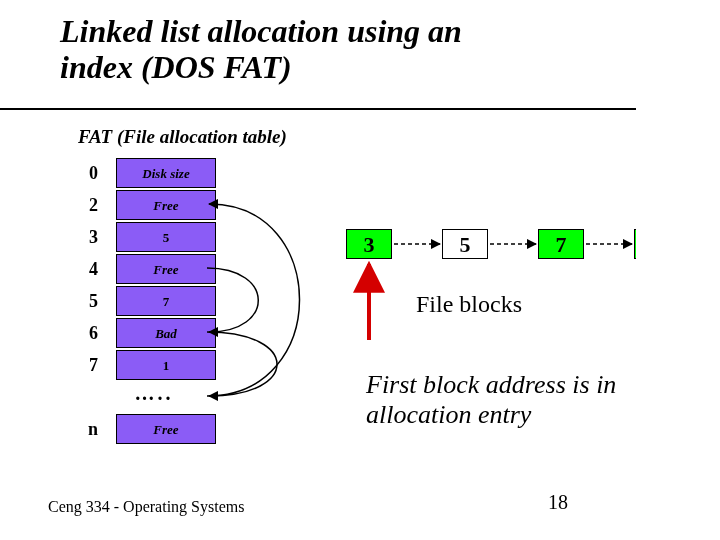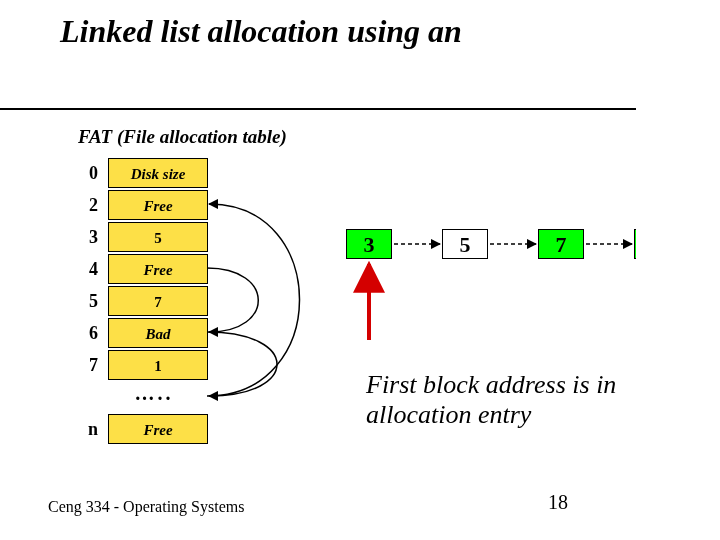--- a/index.html
+++ b/index.html
@@ -3,39 +3,40 @@
 <meta charset="utf-8">
 <style>
   html,body{margin:0;padding:0;background:#fff;font-family:"Times New Roman",Times,serif;color:#000;}
   .slide{position:relative;width:636px;height:540px;overflow:hidden;}
   .title{position:absolute;left:60px;top:14px;font-size:32px;font-weight:bold;font-style:italic;line-height:1.12;}
   .rule{position:absolute;left:0;top:108px;width:720px;height:2px;background:#000;}
   .fat-caption{position:absolute;left:78px;top:126px;font-size:19px;font-weight:bold;font-style:italic;}
   .fat-table{position:absolute;left:80px;top:158px;}
   .fat-row{height:32px;}
   .fat-idx{display:inline-block;width:18px;text-align:right;vertical-align:top;font-size:18px;font-weight:bold;padding-top:5px;}
-  .fat-cell{display:inline-block;width:100px;height:30px;border:1.5px solid #000;margin-left:6px;text-align:center;font-size:15px;font-weight:bold;line-height:30px;background:#fde047;box-sizing:border-box;vertical-align:top;}
+  .fat-cell{display:inline-block;width:100px;height:30px;border:1.5px solid #000;margin-left:14px;text-align:center;font-size:13px;font-weight:bold;line-height:30px;background:#8b5cf6;box-sizing:border-box;vertical-align:top;}
   .fat-cell.italic{font-style:italic;}
   .fat-ellipsis{display:inline-block;width:100px;margin-left:24px;text-align:center;font-size:20px;font-weight:bold;letter-spacing:3px;}
   .blocks-label{position:absolute;left:416px;top:291px;font-size:24px;}
   .caption{position:absolute;left:322px;top:370px;font-size:26px;font-style:italic;line-height:1.15;margin-left:44px;}
   .footer{position:absolute;left:48px;bottom:24px;font-size:16px;}
   .pagenum{position:absolute;right:68px;bottom:26px;font-size:20px;}
   .svg-layer{position:absolute;left:0;top:0;width:720px;height:540px;pointer-events:none;}
   .blk{position:absolute;width:46px;height:30px;text-align:center;line-height:30px;font-size:22px;font-weight:bold;border:1.5px solid #000;box-sizing:border-box;}
   .blk.green{background:#00ff00;}
   .blk.white{background:#fff;}
 </style>
 </head>
 <body>
 
 <div class="slide">
 
   <div class="title">
     <span>Linked list allocation using an</span><br>
+    <span>index (DOS FAT)</span>
   </div>
   <div class="rule"></div>
 
   <div class="fat-caption">FAT (File allocation table)</div>
 
   <div class="fat-table">
     <div class="fat-row">
       <span class="fat-idx">0</span>
       <span class="fat-cell italic">Disk size</span>
     </div>
@@ -70,20 +71,21 @@
       <span class="fat-idx">n</span>
       <span class="fat-cell italic">Free</span>
     </div>
   </div>
 
   <div class="blk green" style="left:346px;top:229px;">3</div>
   <div class="blk white" style="left:442px;top:229px;">5</div>
   <div class="blk green" style="left:538px;top:229px;">7</div>
   <div class="blk green" style="left:634px;top:229px;">1</div>
 
+  <div class="blocks-label">File blocks</div>
 
   <div class="caption">
     <span>First block address is in</span><br>
     <span>allocation entry</span>
   </div>
 
   <div class="footer">Ceng 334 - Operating Systems</div>
   <div class="pagenum">18</div>
 
   <svg class="svg-layer" viewBox="0 0 720 540">

